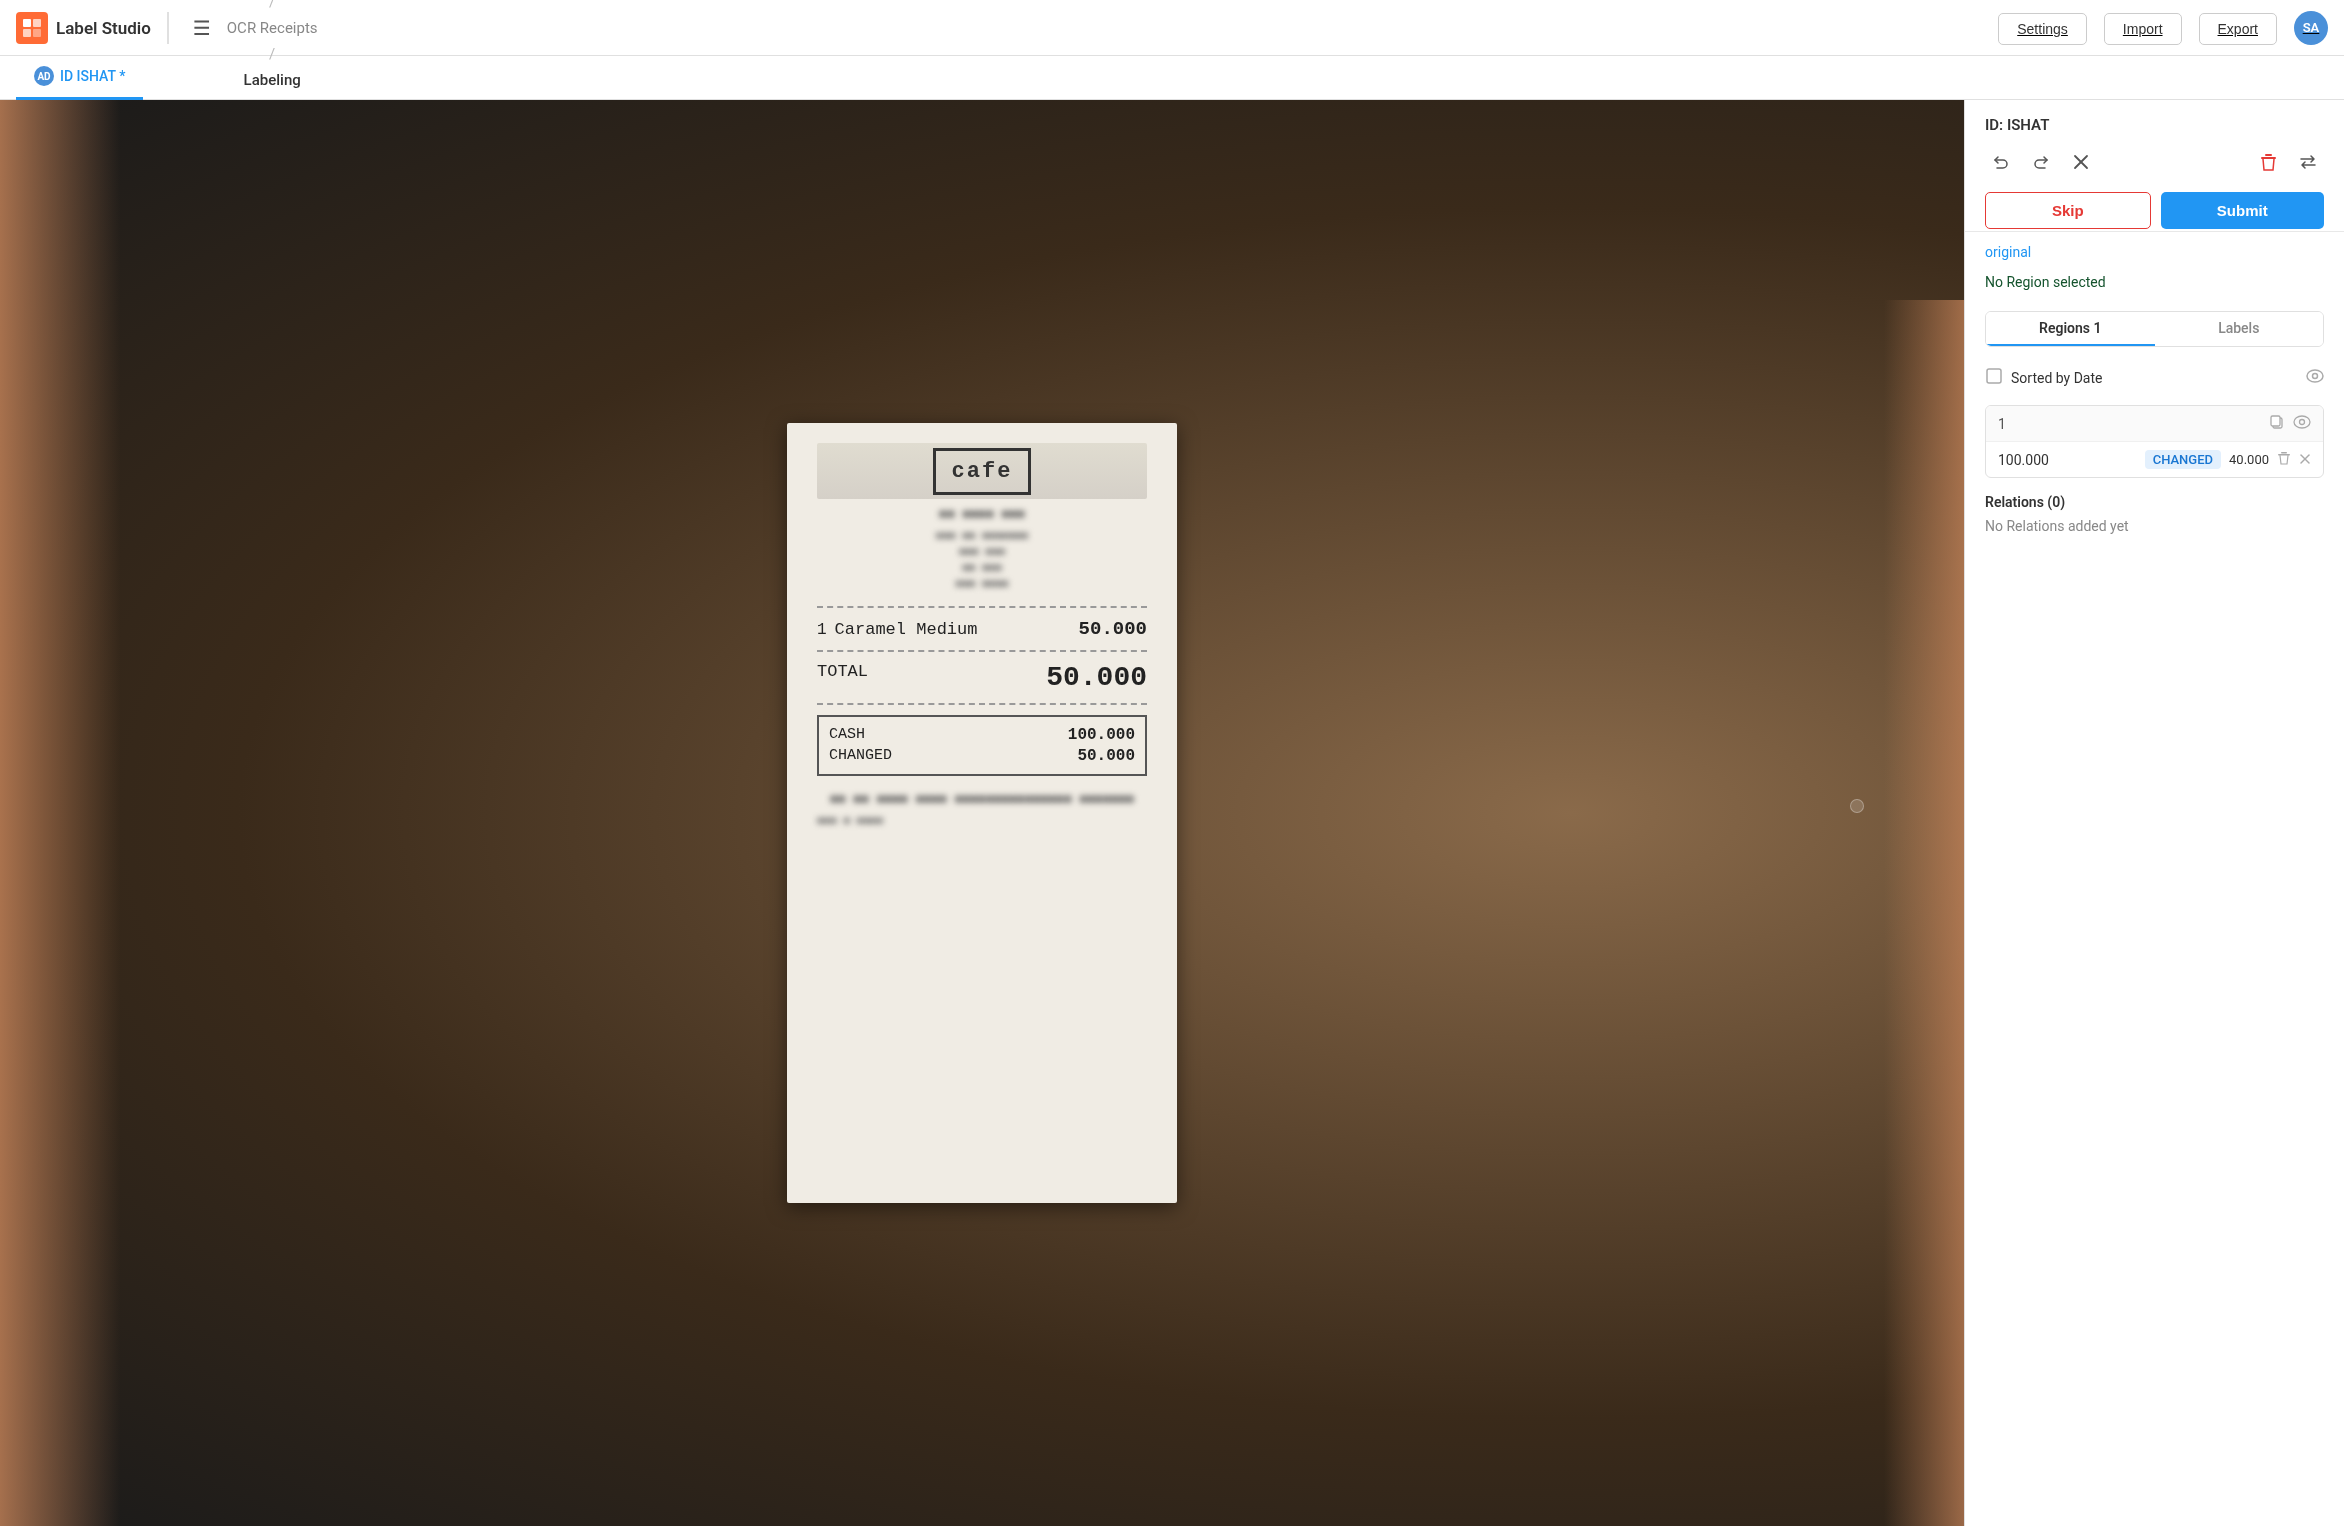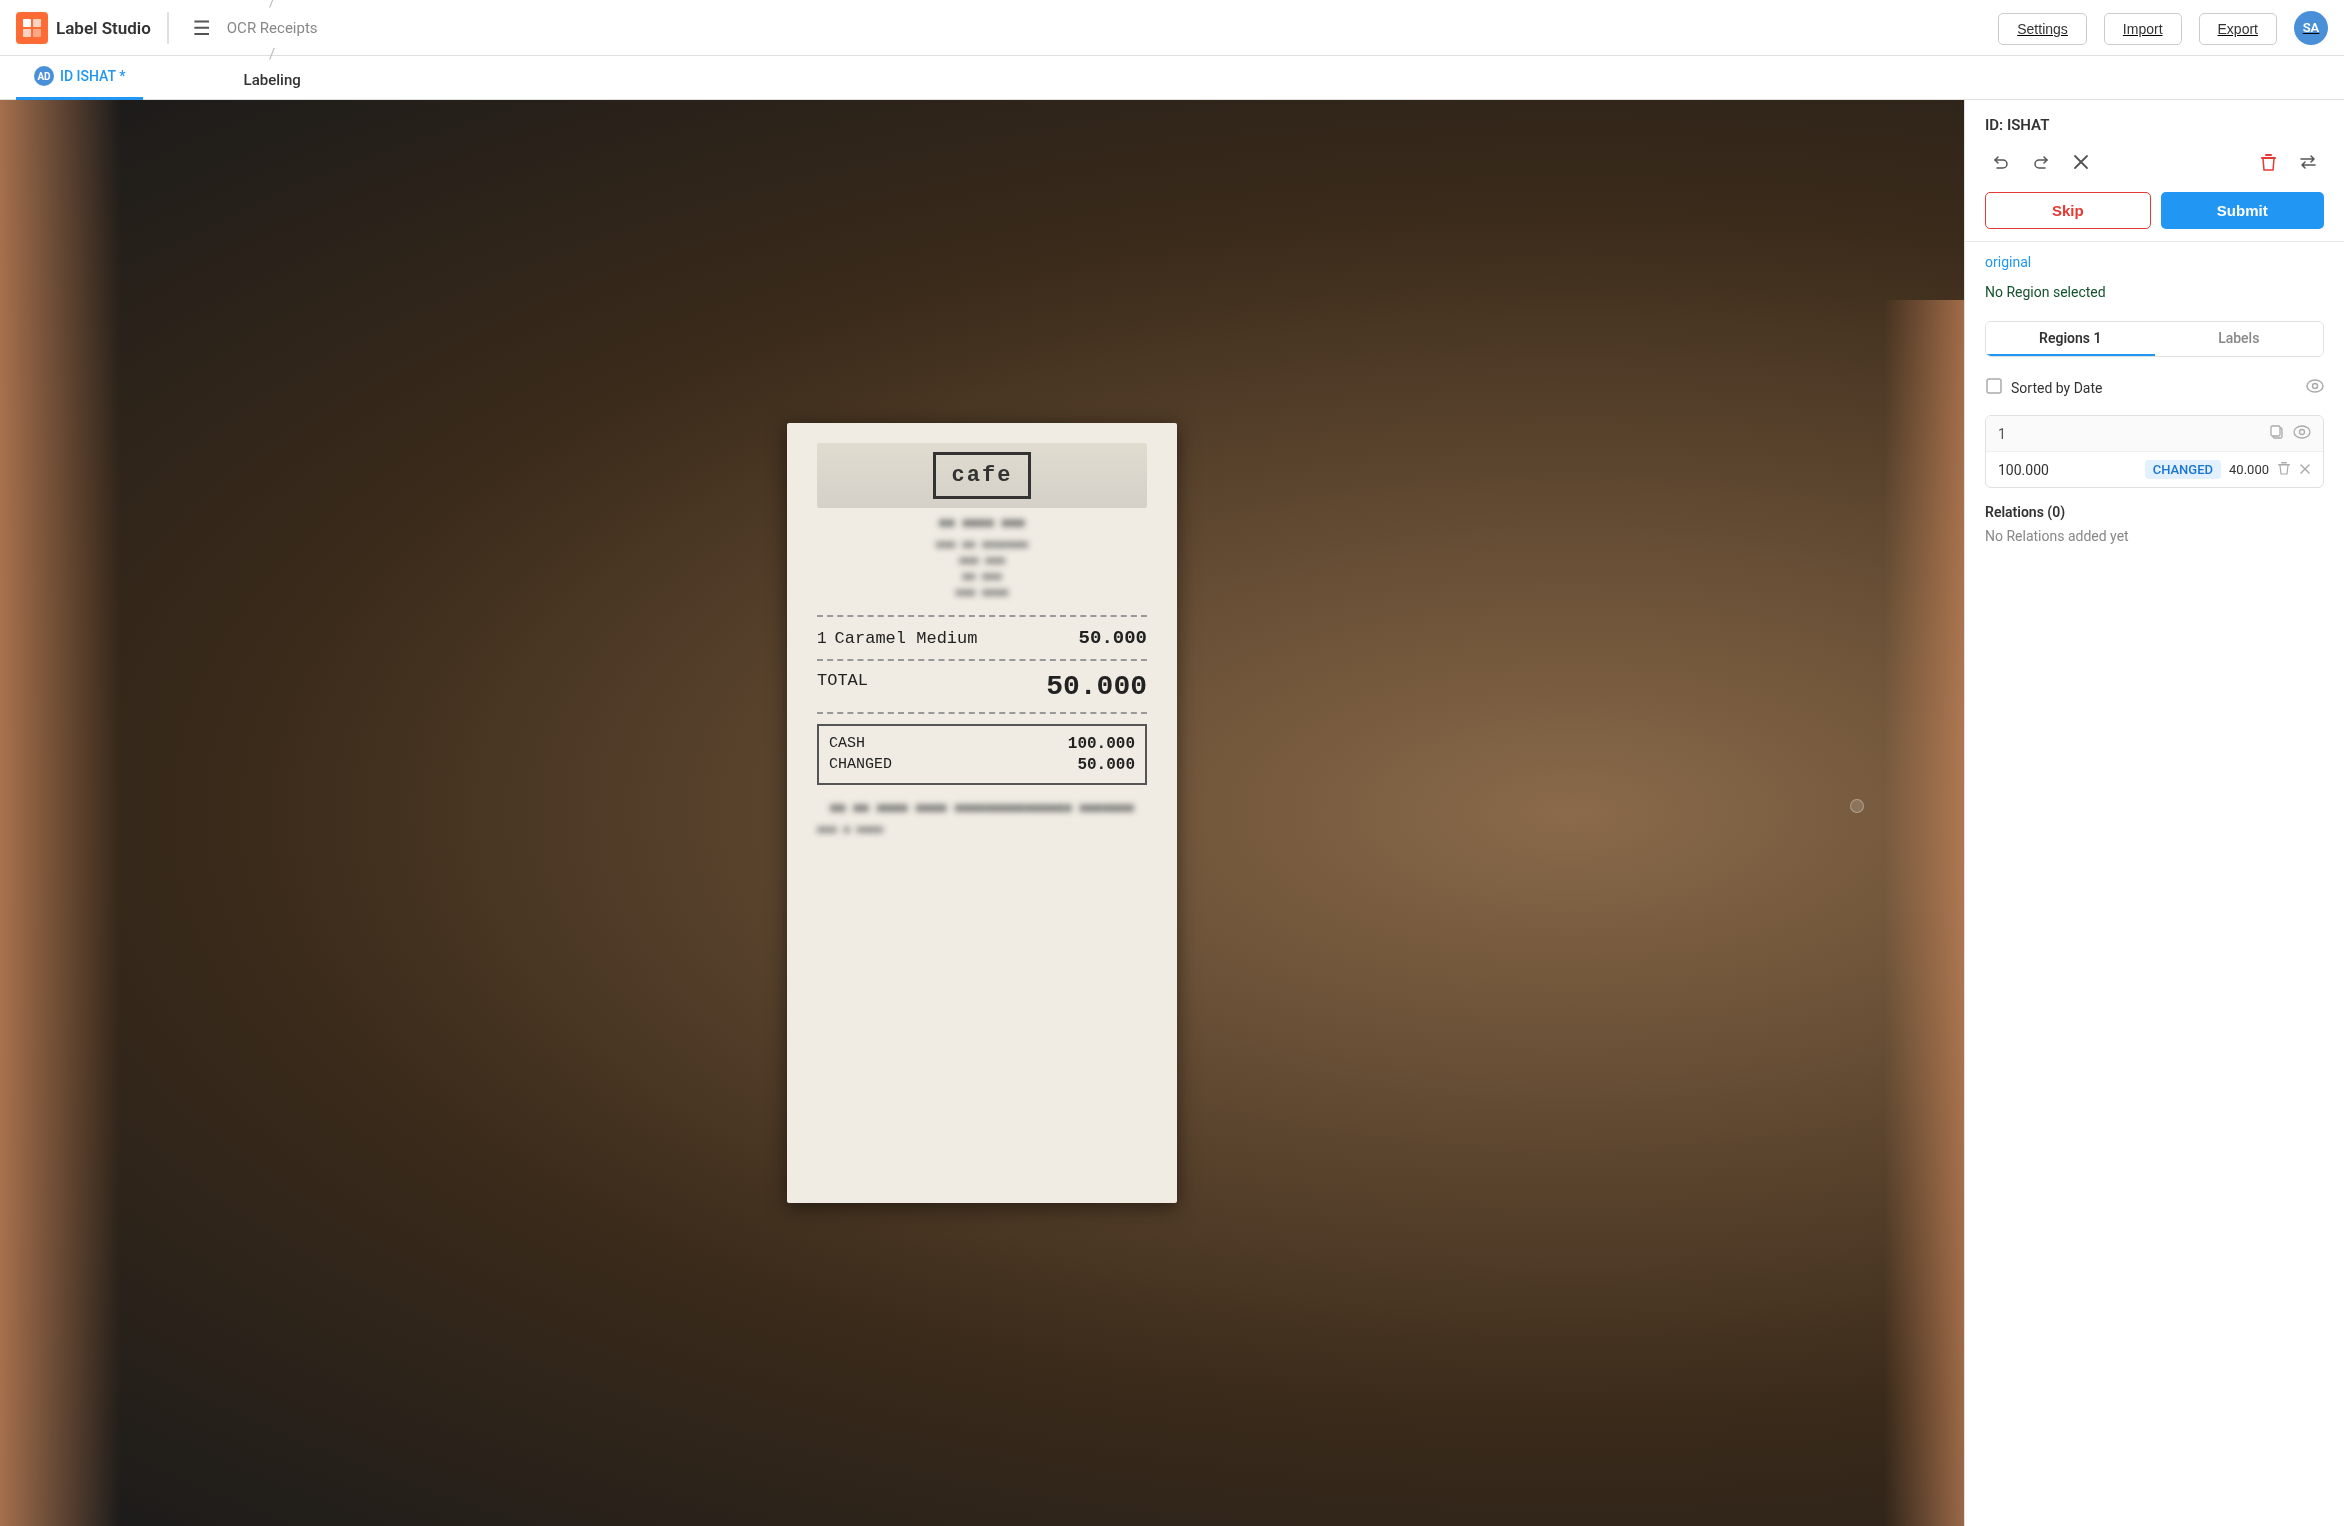--- a/index.html
+++ b/index.html
@@ -85,21 +85,21 @@
     .cash-row { display: flex; justify-content: space-between; font-size: 15px; color: #222; margin: 3px 0; }
     .cash-val { font-size: 16px; font-weight: bold; }
     .receipt-footer { margin-top: 16px; }
 
     
     .right-panel {
       width: 380px; background: #fff; border-left: 1px solid #e0e0e0;
       display: flex; flex-direction: column; overflow-y: auto;
     }
     .right-header {
-      padding: 16px 20px 12px; border-bottom: 1px solid #e8e8e8;
+      padding: 16px 20px 2px; border-bottom: 1px solid #e8e8e8;
     }
     .task-id { font-size: 15px; font-weight: 600; color: #333; margin-bottom: 12px; }
     .toolbar-row {
       display: flex; align-items: center; gap: 8px; margin-bottom: 14px;
     }
     .toolbar-btn {
       width: 32px; height: 32px; border: none; background: transparent;
       cursor: pointer; display: flex; align-items: center; justify-content: center;
       font-size: 18px; color: #555; border-radius: 4px;
     }
@@ -245,21 +245,21 @@
 
   <div class="image-area-wrap">
     <div class="photo-bg"></div>
     <div class="hand-left"></div>
     <div class="hand-right"></div>
     <div class="image-content">
 
       <div class="receipt-paper">
 
         <div class="receipt-header">
-          <div style="width:100%;height:65px;background:linear-gradient(180deg,#e0dcd0,#d5d0c8);border-radius:2px;display:flex;align-items:center;justify-content:center;margin-bottom:8px;">
+          <div style="width:100%;height:56px;background:linear-gradient(180deg,#e0dcd0,#d5d0c8);border-radius:2px;display:flex;align-items:center;justify-content:center;margin-bottom:8px;">
             <div class="cafe-box">cafe</div>
           </div>
           <div class="receipt-blurred">■■ ■■■■ ■■■</div>
           <div class="receipt-blurred-sm">■■■ ■■ ■■■■■■■</div>
           <div class="receipt-blurred-sm">■■■ ■■■</div>
           <div class="receipt-blurred-sm">■■ ■■■</div>
           <div class="receipt-blurred-sm">■■■ ■■■■</div>
         </div>
 
         <hr class="dashed-line">

